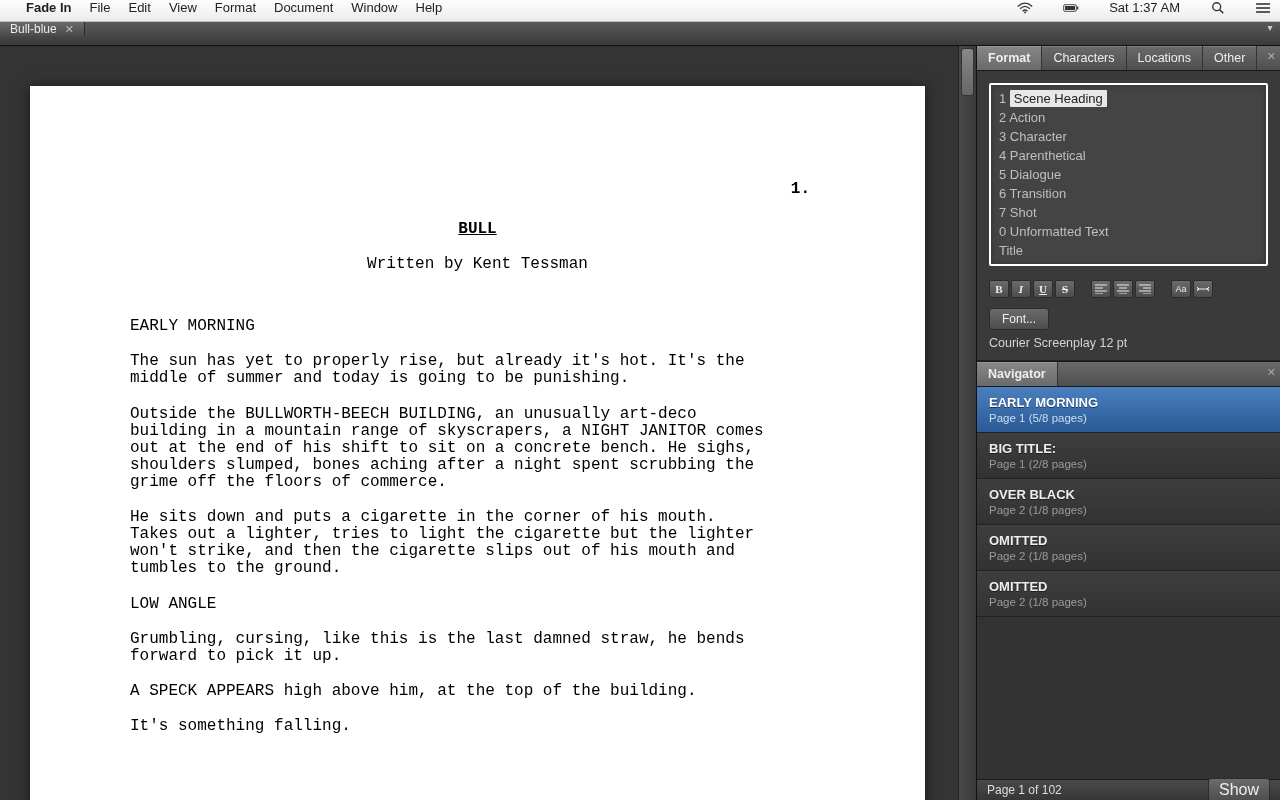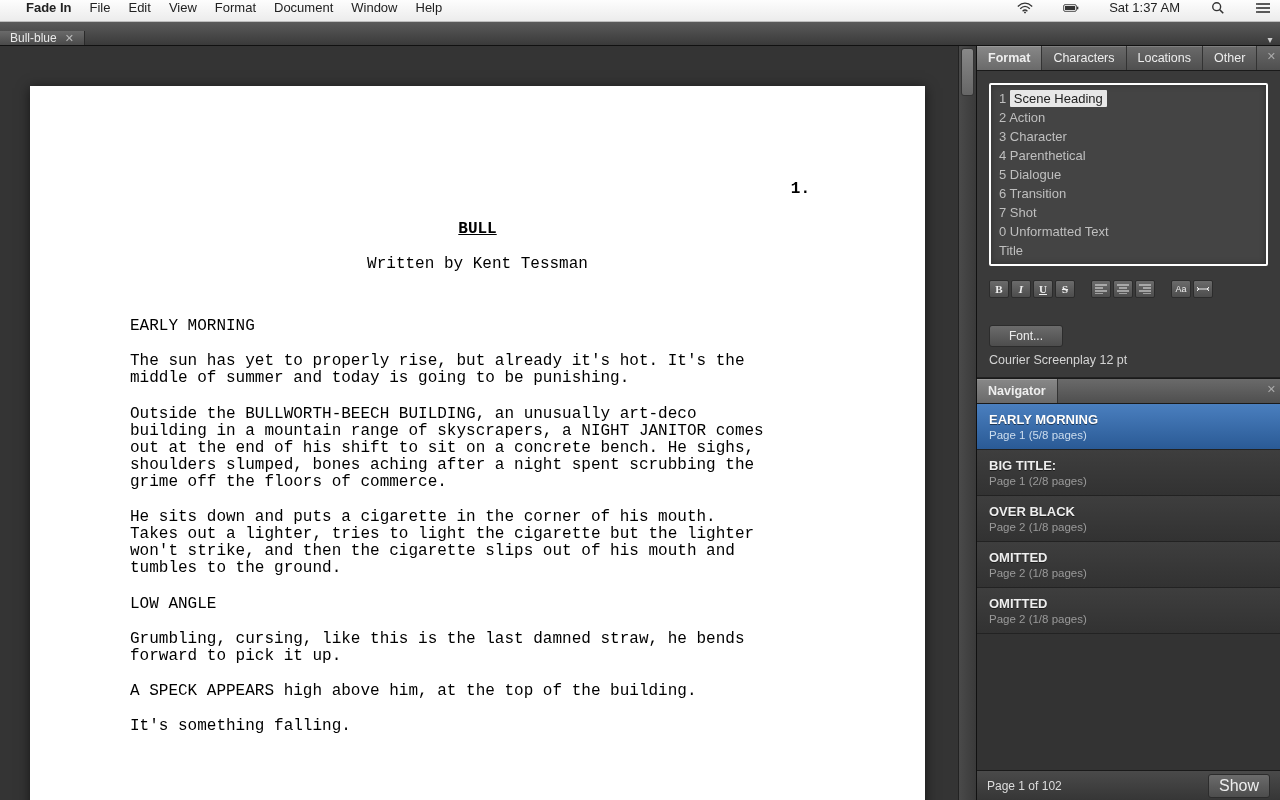--- a/index.html
+++ b/index.html
@@ -2,21 +2,21 @@
 <html><head>
 <meta charset="utf-8">
 <style>
 * { margin: 0; padding: 0; box-sizing: border-box; }
 body { font-family: -apple-system, "Helvetica Neue", Arial, sans-serif; font-size: 13px; background: #1a1a1a; overflow: hidden; width: 1280px; height: 800px; position: relative; }
 .menubar { height: 22px; background: linear-gradient(#fdfdfd, #ececec); border-bottom: 1px solid #bdbdbd; display: flex; align-items: flex-start; padding: 0 8px; gap: 18px; color: #222; }
 .menubar .apple { font-size: 14px; }
 .menubar .app { font-weight: 700; }
 .menubar .right { margin-left: auto; display: flex; align-items: center; gap: 30px; }
 .menubar .right span { display: inline-flex; align-items: center; }
-.tabbar { height: 24px; background: linear-gradient(#5a5a5a, #3a3a3a); border-bottom: 1px solid #111; display: flex; align-items: flex-end; }
+.tabbar { height: 24px; background: linear-gradient(#5a5a5a, #3a3a3a); border-bottom: 1px solid #111; display: flex; align-items: flex-start; }
 .doc-tab { display: flex; align-items: center; gap: 6px; padding: 0 10px; background: linear-gradient(#6a6a6a, #4a4a4a); border-right: 1px solid #2a2a2a; color: #eaeaea; font-size: 12px; }
 .doc-tab .x { color: #bbb; font-size: 11px; margin-left: 2px; }
 .tabbar .overflow { margin-left: auto; width: 20px; display: flex; align-items: center; justify-content: center; color: #ccc; font-size: 10px; }
 .main { position: absolute; top: 46px; bottom: 0; left: 0; right: 0; display: flex; }
 .editor { flex: 1; background: #343434; position: relative; overflow: hidden; }
 .scroll-frame { position: absolute; inset: 0; right: 18px; overflow: hidden; }
 .page { position: absolute; left: 30px; top: 40px; width: 895px; min-height: 900px; background: #fff; box-shadow: 0 2px 12px rgba(0,0,0,0.6); padding: 95px 100px 60px 100px; font-family: "Courier New", Courier, monospace; font-size: 16px; line-height: 1.07; color: #000; }
 .page .pnum { position: absolute; top: 95px; right: 115px; font-weight: bold; }
 .page .title { text-align: center; font-weight: bold; text-decoration: underline; margin-top: 40px; }
 .page .by { text-align: center; margin-top: 18px; }
@@ -29,31 +29,31 @@
 .panel-tabs .ptab { padding: 5px 11px; font-size: 12.5px; color: #eee; border-right: 1px solid #333; box-shadow: inset 0 1px 0 rgba(255,255,255,0.15); }
 .panel-tabs .ptab.active { background: linear-gradient(#888,#6a6a6a); font-weight: 600; }
 .panel-tabs .close { position: absolute; right: 4px; top: 4px; font-size: 11px; color: #aaa; }
 .format-panel { padding: 12px 12px 10px; border-bottom: 1px solid #222; background: #3a3a3a; }
 .element-list { background: #444; border: 2px solid #ffffff; border-radius: 2px; padding: 4px 0; font-size: 13px; box-shadow: inset 0 0 6px rgba(0,0,0,0.3); }
 .element-list .el { padding: 2px 8px; color: #bfbfbf; }
 .element-list .el.selected span.lbl { background: #e8e8e8; color: #222; padding: 1px 4px; border-radius: 1px; }
 .tb-row { display: flex; gap: 16px; margin-top: 14px; }
 .tb-group { display: flex; gap: 2px; }
 .tb-btn { width: 20px; height: 18px; background: linear-gradient(#6b6b6b,#4d4d4d); border: 1px solid #2c2c2c; color: #eee; font-family: Georgia, serif; font-size: 11px; font-weight: bold; display: flex; align-items: center; justify-content: center; border-radius: 2px; }
-.font-btn { margin-top: 27px; width: 74px; height: 22px; background: linear-gradient(#6b6b6b,#4d4d4d); border: 1px solid #2c2c2c; color: #eee; border-radius: 3px; font-size: 12px; }
+.font-btn { margin-top: 10px; width: 60px; height: 22px; background: linear-gradient(#6b6b6b,#4d4d4d); border: 1px solid #2c2c2c; color: #eee; border-radius: 3px; font-size: 12px; }
 .font-desc { margin-top: 6px; font-size: 12.5px; color: #d4d4d4; }
 .nav-panel { flex: 1; display: flex; flex-direction: column; border-top: 1px solid #1a1a1a; overflow: hidden; }
 .nav-list { flex: 1; overflow: hidden; background: #333; }
 .nav-item { padding: 8px 10px 8px 12px; border-bottom: 1px solid #222; background: linear-gradient(#3e3e3e,#323232); }
 .nav-item.active { background: linear-gradient(#4a7fbf,#2a5a95); }
 .nav-item .ni-title { font-weight: 700; font-size: 13px; color: #eee; text-shadow: 0 1px 0 rgba(0,0,0,0.5); }
 .nav-item.active .ni-title { color: #fff; }
 .nav-item .ni-sub { font-size: 11.5px; color: #9a9a9a; margin-top: 2px; }
 .nav-item.active .ni-sub { color: #cde; }
-.nav-footer { height: 30px; background: linear-gradient(#4a4a4a,#363636); border-top: 1px solid #1a1a1a; display: flex; align-items: center; padding: 0 10px; font-size: 12px; color: #ddd; }
+.nav-footer { height: 21px; background: linear-gradient(#4a4a4a,#363636); border-top: 1px solid #1a1a1a; display: flex; align-items: center; padding: 0 10px; font-size: 12px; color: #ddd; }
 .nav-footer .show { margin-left: auto; padding: 2px 10px; background: linear-gradient(#6b6b6b,#4d4d4d); border: 1px solid #2c2c2c; border-radius: 3px; font-size: 16px; color: #eee; }
 svg.ico { width: 16px; height: 14px; }
 </style>
 </head>
 <body>
 
 <div class="menubar">
   <span class="apple"></span>
   <span class="app">Fade In</span>
   <span>File</span>

